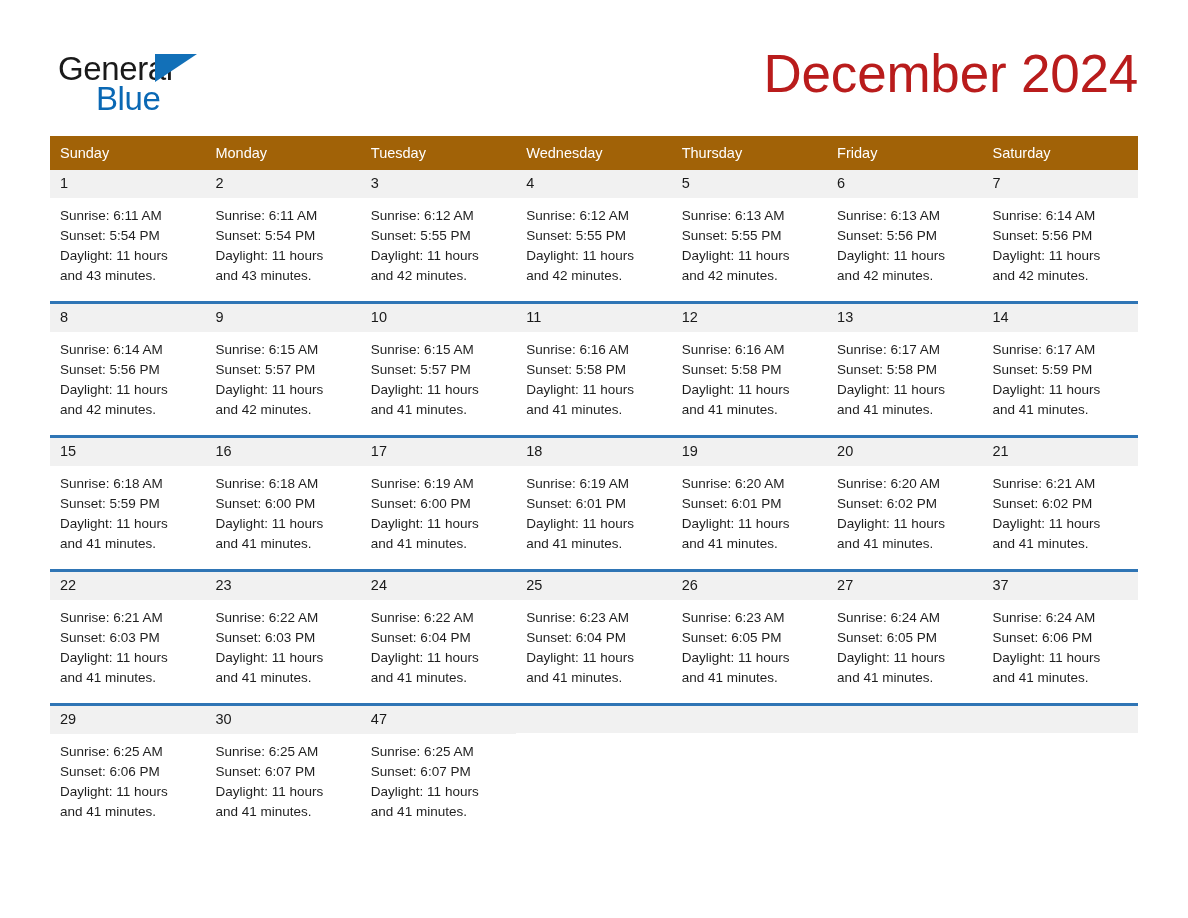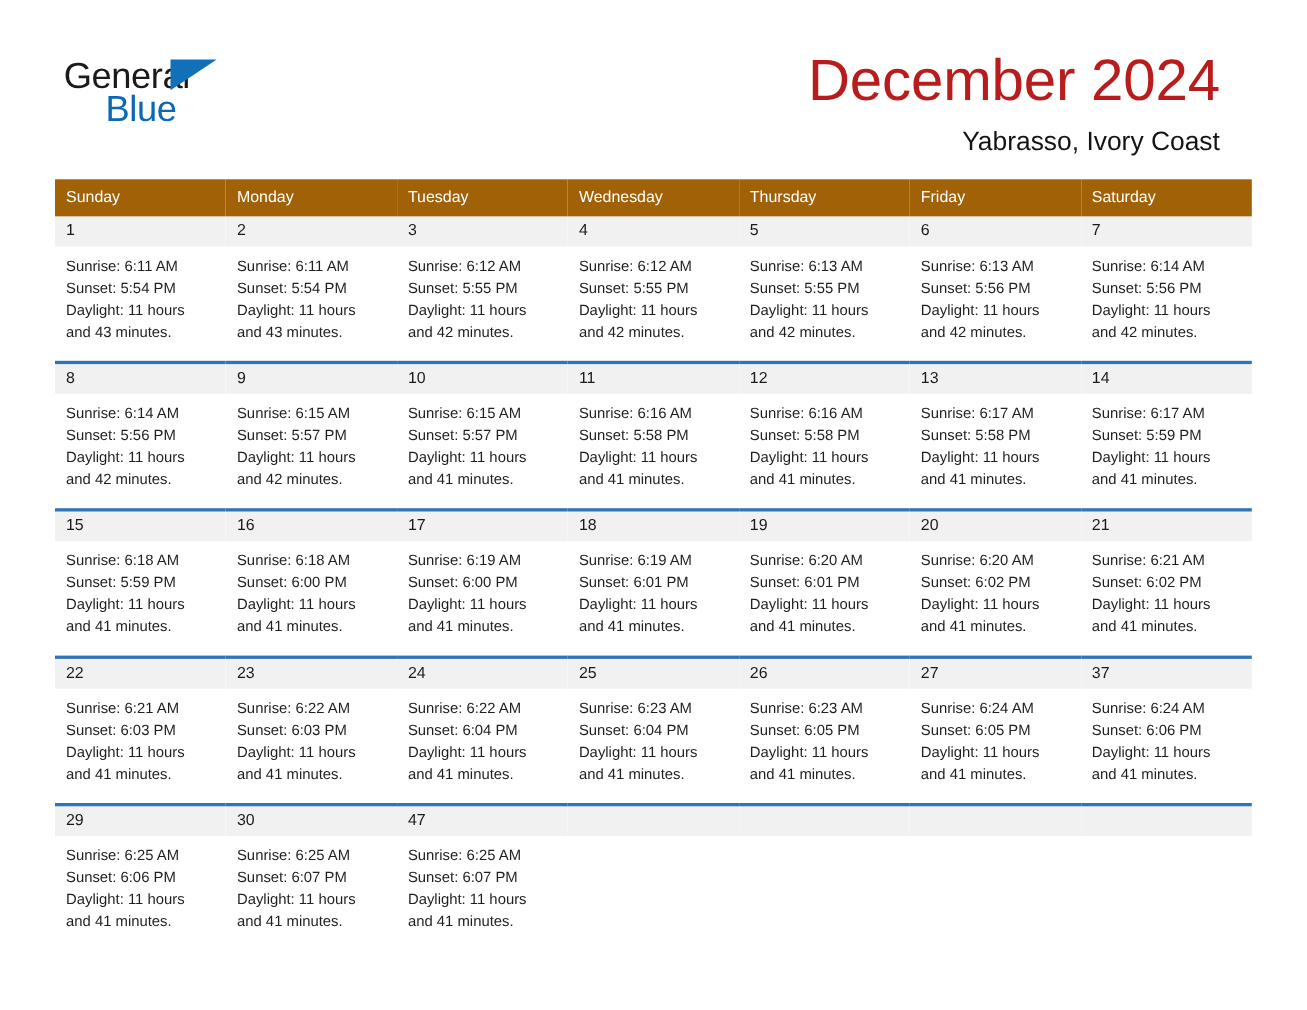--- a/index.html
+++ b/index.html
@@ -19,21 +19,21 @@
     width: 1188px;
     height: 918px;
     box-sizing: border-box;
   }
 
   
   .top-bar {
     display: flex;
     align-items: flex-start;
     justify-content: space-between;
-    padding: 44px 79px 0 58px;
+    padding: 44px 50px 0 58px;
     box-sizing: border-box;
   }
 
   .brand {
     position: relative;
     width: 150px;
     height: 72px;
     flex: none;
   }
   .brand-general {
@@ -140,21 +140,20 @@
   <div class="top-bar">
 
     <div class="brand">
       <span class="brand-general">General</span>
       <span class="brand-triangle"></span>
       <span class="brand-blue">Blue</span>
     </div>
 
     <div class="title-block">
       <div class="month-title">December 2024</div>
-      <div class="location-title">Yabrasso, Ivory Coast</div>
     </div>
 
   </div>
 
   <table class="calendar">
     <thead>
       <tr>
         <th>Sunday</th>
         <th>Monday</th>
         <th>Tuesday</th>

